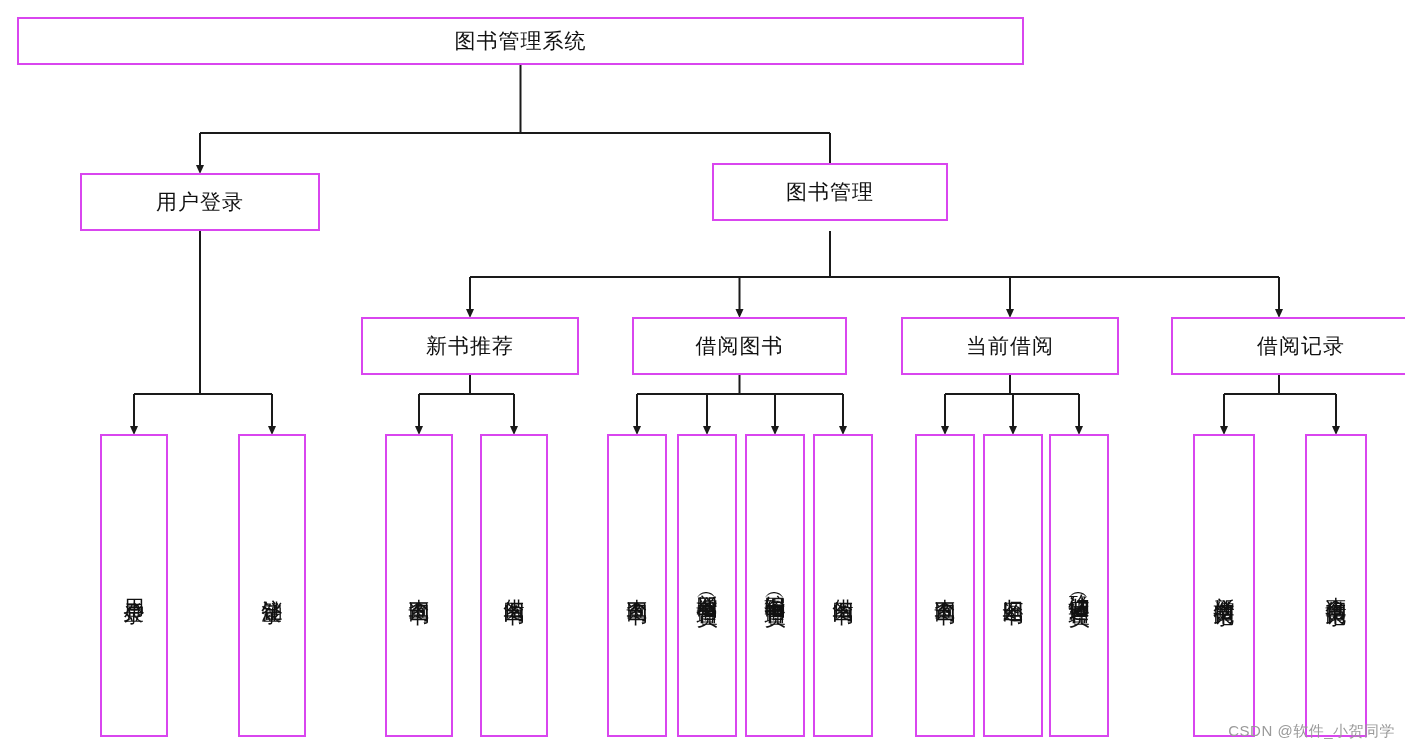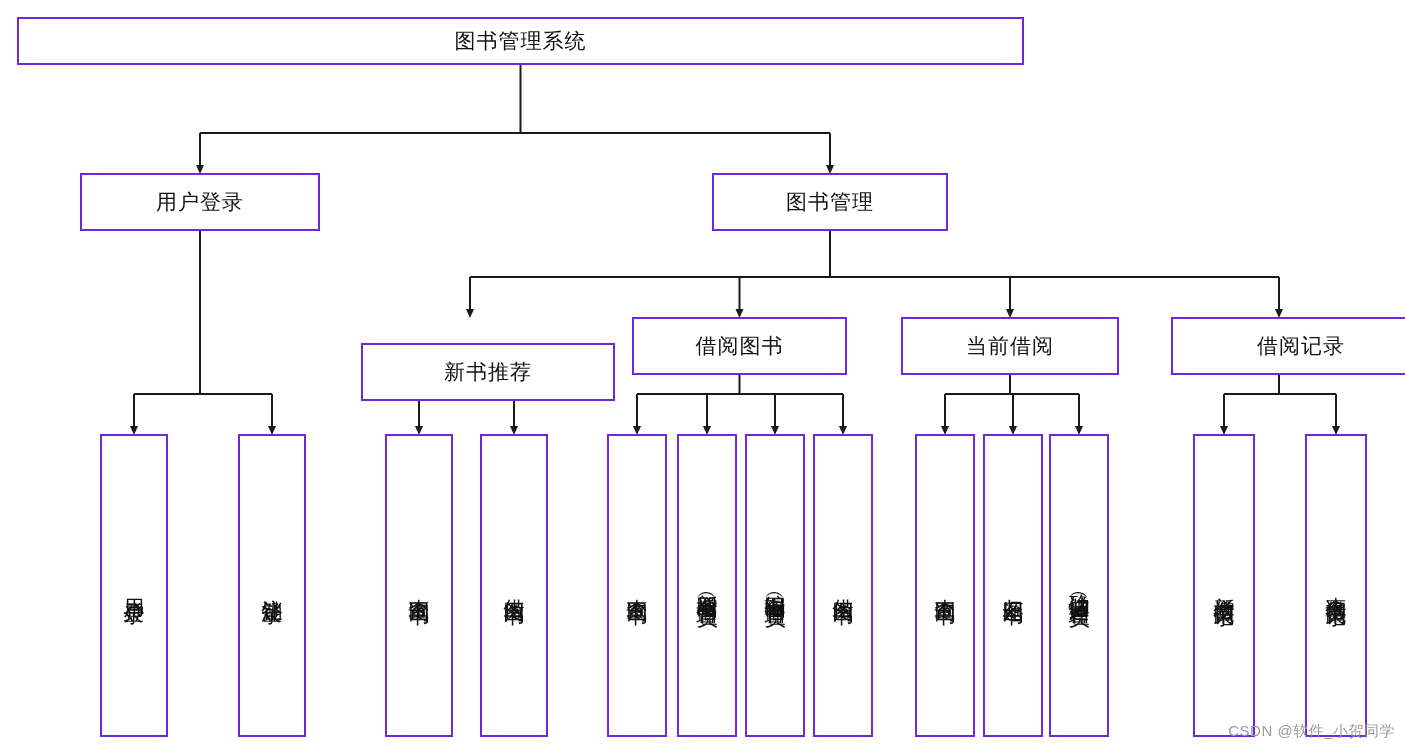--- a/index.html
+++ b/index.html
@@ -20,21 +20,21 @@
   #edges {
     position: absolute;
     left: 0;
     top: 0;
     width: 1405px;
     height: 747px;
   }
   .node {
     position: absolute;
     box-sizing: border-box;
-    border: 2px solid #6d28d9;
+    border: 2px solid #d946ef;
     background: #ffffff;
     display: flex;
     align-items: center;
     justify-content: center;
     color: #111111;
     text-align: center;
   }
   .node.h {
     font-size: 21px;
     letter-spacing: 1px;
@@ -108,24 +108,24 @@
         <path d="M1336,394 L1336,432" marker-end="url(#arrow)"></path>
       </g>
   </svg>
   <div id="node-layer">
       <div class="node h" style="left: 17px; top: 17px; width: 1007px; height: 48px;">
         <span>图书管理系统</span>
       </div>
       <div class="node h" style="left: 80px; top: 173px; width: 240px; height: 58px;">
         <span>用户登录</span>
       </div>
-      <div class="node h" style="left: 712px; top: 173px; width: 236px; height: 58px;">
+      <div class="node h" style="left: 712px; top: 163px; width: 236px; height: 58px;">
         <span>图书管理</span>
       </div>
-      <div class="node h" style="left: 361px; top: 317px; width: 254px; height: 58px; margin-top: 26px;">
+      <div class="node h" style="left: 361px; top: 317px; width: 218px; height: 58px;">
         <span>新书推荐</span>
       </div>
       <div class="node h" style="left: 632px; top: 317px; width: 215px; height: 58px;">
         <span>借阅图书</span>
       </div>
       <div class="node h" style="left: 901px; top: 317px; width: 218px; height: 58px;">
         <span>当前借阅</span>
       </div>
       <div class="node h" style="left: 1171px; top: 317px; width: 260px; height: 58px;">
         <span>借阅记录</span>

